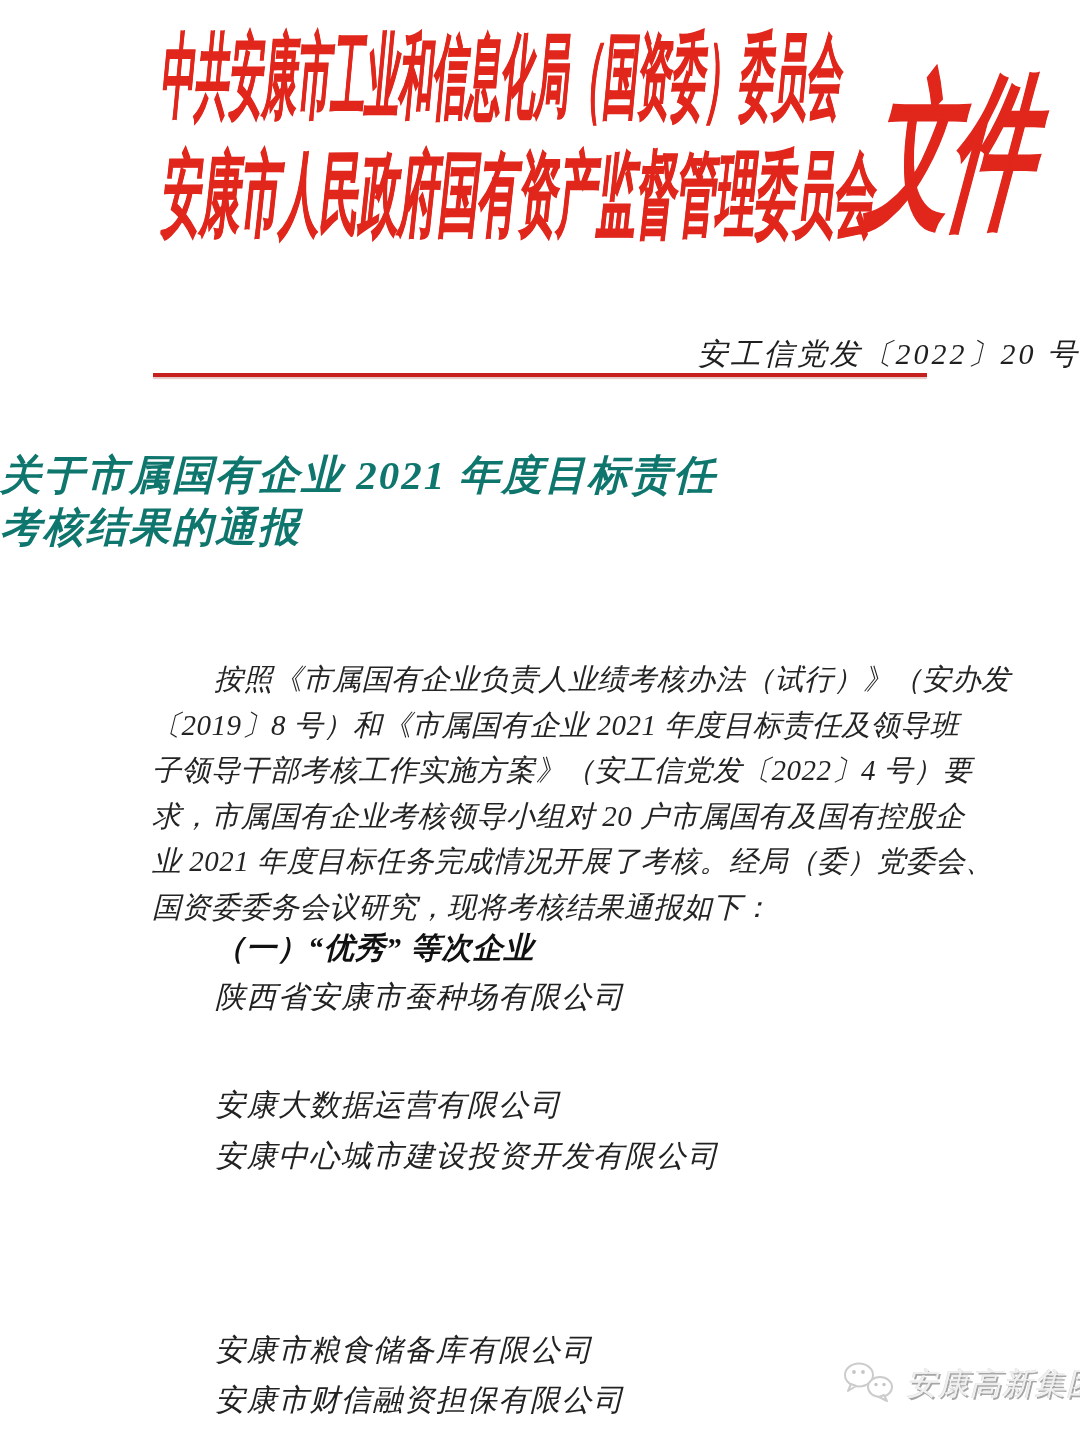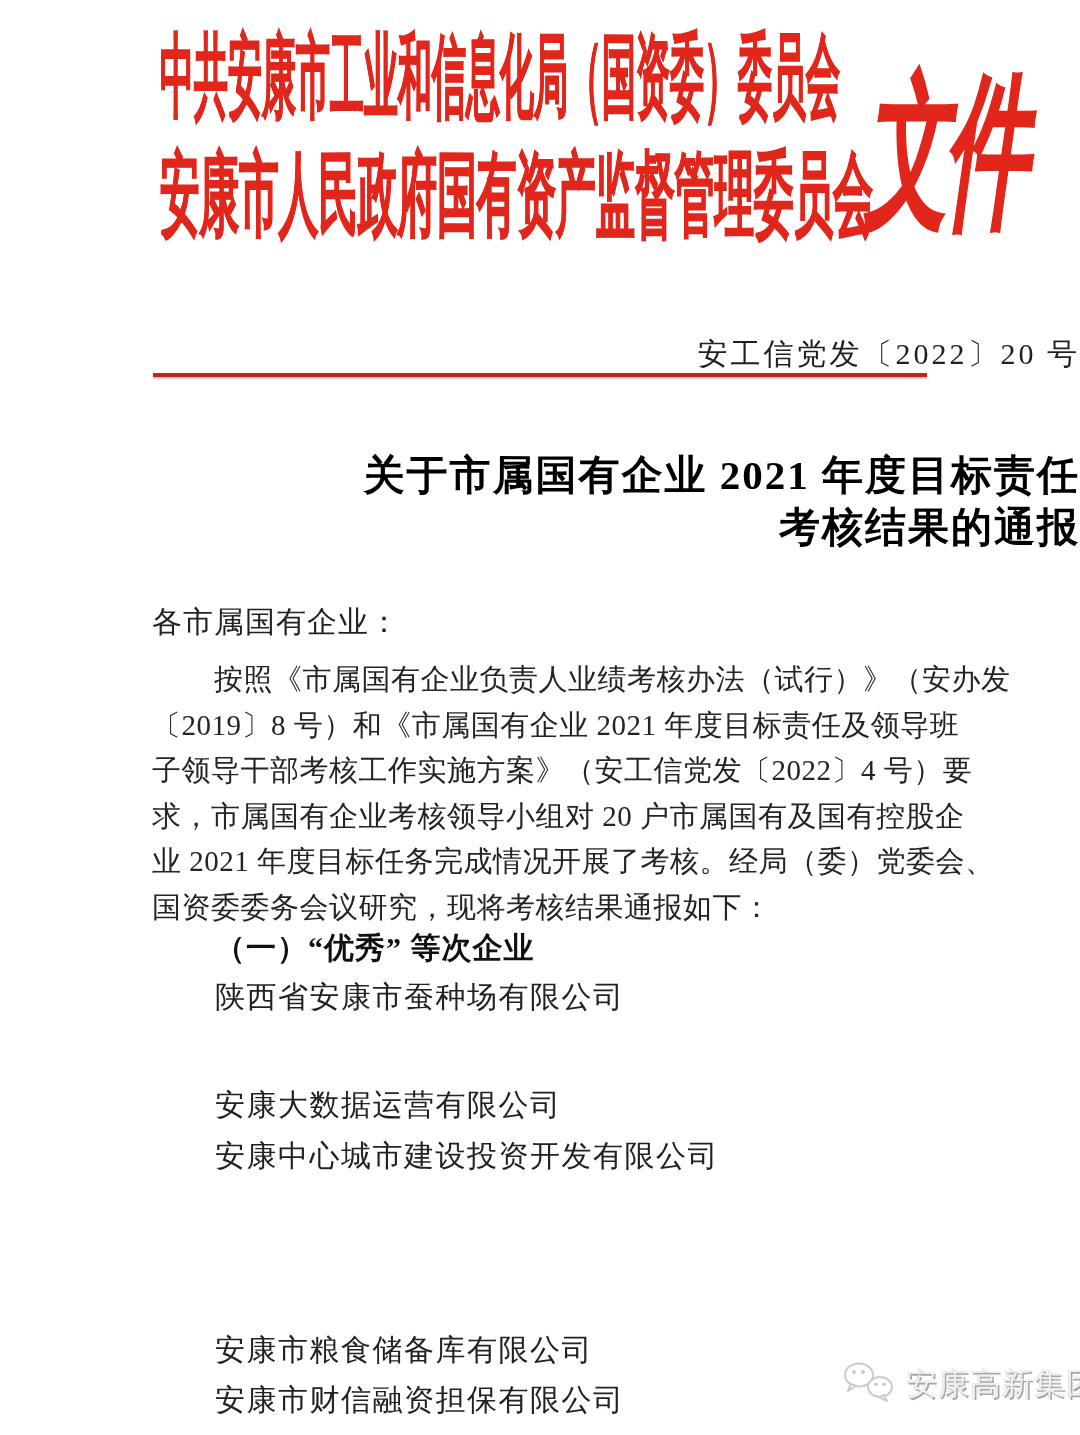--- a/index.html
+++ b/index.html
@@ -1,18 +1,18 @@
 <!DOCTYPE html>
 <html><head>
 <meta charset="utf-8">
 <style>
   html,body{margin:0;padding:0;background:#fff;}
   .page{
     position:relative;width:1080px;height:1435px;background:#ffffff;
-    overflow:hidden;font-family:"Liberation Serif","DejaVu Serif",serif;
+    overflow:hidden;font-family:"Liberation Serif","DejaVu Serif",serif;font-style:italic;
   }
   
   .org-line{
     position:absolute;left:160px;white-space:nowrap;
     font-weight:bold;color:#e1261c;font-size:40px;line-height:40px;
     transform-origin:left top;-webkit-text-stroke:0.6px #e1261c;
   }
   .org-line-1{top:32px;transform:scale(0.85,2.3);}
   .org-line-2{top:150px;transform:scale(0.99,2.3);}
   .doc-mark{
@@ -25,22 +25,22 @@
   .doc-number{
     position:absolute;left:0;right:0;top:334px;text-align:right;
     font-size:30px;color:#1f1f1f;letter-spacing:3px;
   }
   .red-rule{
     position:absolute;left:153px;width:774px;top:373px;height:4px;
     background:#c5201d;box-shadow:0 2px 1px rgba(150,30,30,0.25);
   }
   
   .doc-title{
-    position:absolute;left:0;right:0;text-align:right;
-    font-weight:bold;color:#000000;font-size:41px;letter-spacing:2px;white-space:nowrap;
+    position:absolute;left:0;right:0;text-align:left;
+    font-weight:bold;color:#0f766e;font-size:41px;letter-spacing:2px;white-space:nowrap;
   }
   .doc-title-1{top:448px;}
   .doc-title-2{top:500px;}
   
   .salutation{
     position:absolute;left:152px;top:602px;font-size:30px;color:#222;
     letter-spacing:1px;white-space:nowrap;
   }
   .paragraph{
     position:absolute;left:152px;top:648px;font-size:29px;color:#242424;
@@ -81,21 +81,20 @@
   <div class="org-line org-line-1">中共安康市工业和信息化局（国资委）委员会</div>
   <div class="org-line org-line-2">安康市人民政府国有资产监督管理委员会</div>
   <div class="doc-mark">文件</div>
 
   <div class="doc-number">安工信党发〔2022〕20 号</div>
   <div class="red-rule"></div>
 
   <div class="doc-title doc-title-1">关于市属国有企业 2021 年度目标责任</div>
   <div class="doc-title doc-title-2">考核结果的通报</div>
 
-  <div class="salutation">各市属国有企业：</div>
 
   <div class="paragraph">
     <div class="p-line p-first">按照《市属国有企业负责人业绩考核办法（试行）》（安办发</div>
     <div class="p-line">〔2019〕8 号）和《市属国有企业 2021 年度目标责任及领导班</div>
     <div class="p-line">子领导干部考核工作实施方案》（安工信党发〔2022〕4 号）要</div>
     <div class="p-line">求，市属国有企业考核领导小组对 20 户市属国有及国有控股企</div>
     <div class="p-line">业 2021 年度目标任务完成情况开展了考核。经局（委）党委会、</div>
     <div class="p-line">国资委委务会议研究，现将考核结果通报如下：</div>
   </div>
 

